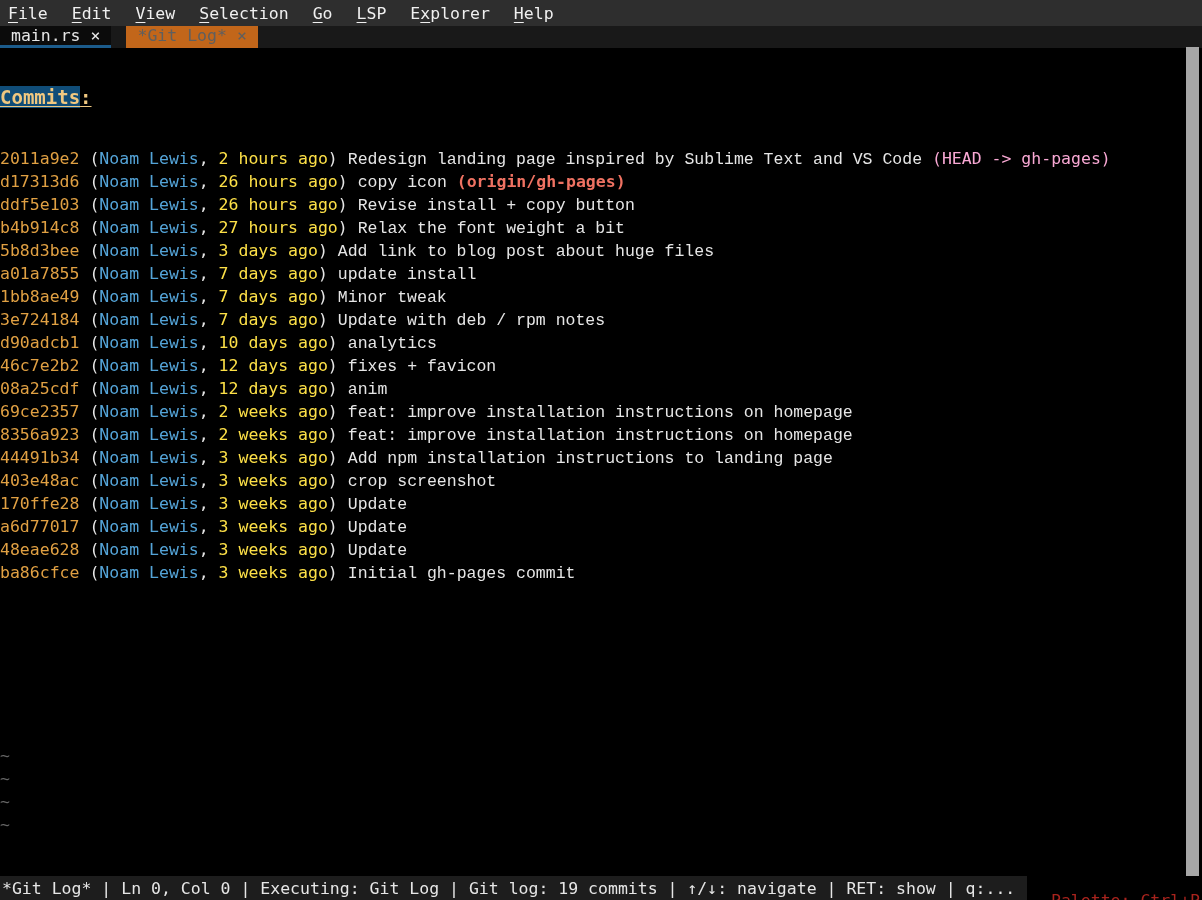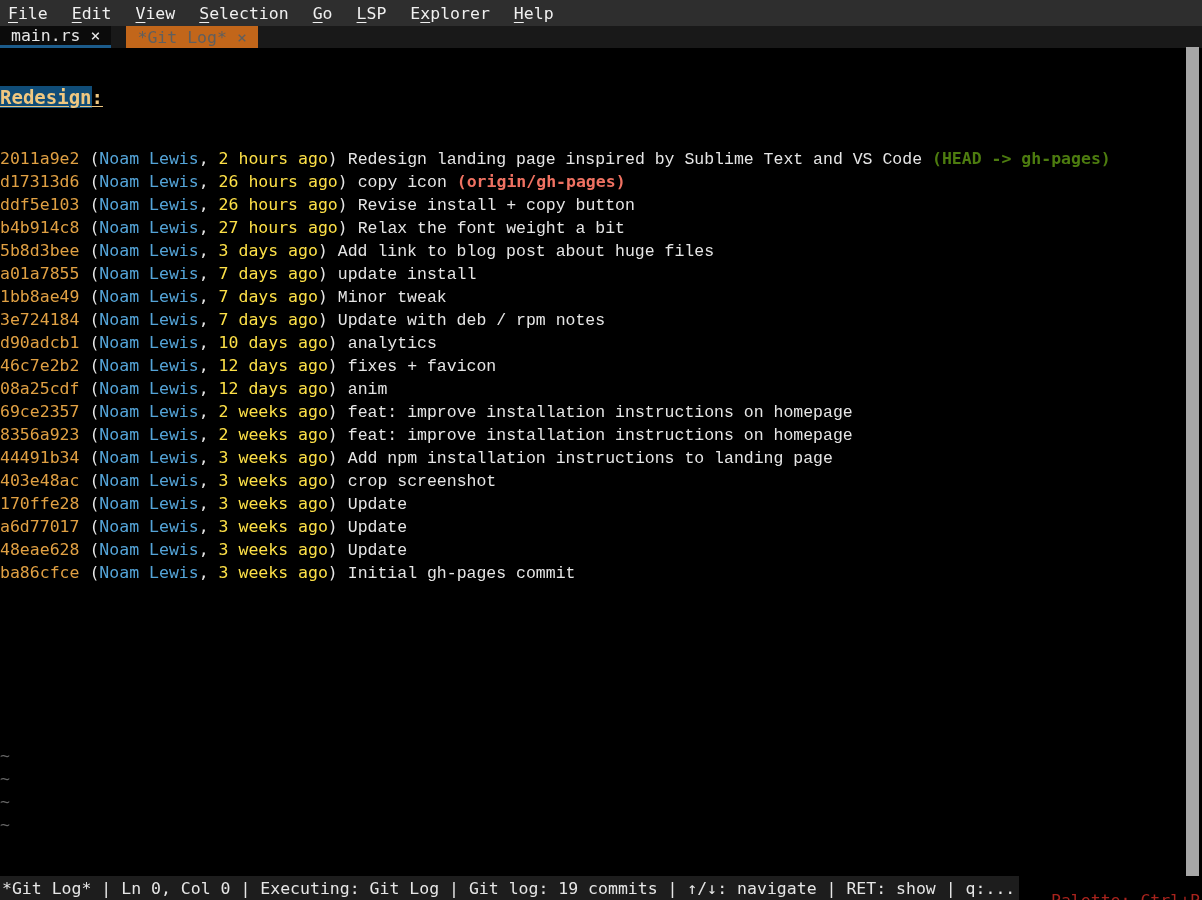--- a/index.html
+++ b/index.html
@@ -29,21 +29,21 @@
 
   
   .tabbar {
     height: 22px;
     background: #191919;
     display: flex;
     align-items: stretch;
   }
   .tab {
     display: flex;
-    align-items: center;
+    align-items: flex-start;
     padding: 0 11px;
     white-space: pre;
   }
   .tab .close { margin-left: 10px; }
   .tab.active {
     background: #0b0b0b;
     color: #e6e6e6;
     border-bottom: 3px solid #1c5c8c;
   }
   .tab.highlighted {
@@ -68,21 +68,21 @@
     color: #f0c880;
     text-decoration: underline;
     text-underline-offset: 2px;
   }
   .header-line .hl { background: #104d78; }
   .hash   { color: #e0a043; }
   .punct  { color: #e6e6e6; }
   .author { color: #54a4d8; }
   .date   { color: #fde047; }
   .msg    { color: #e6e6e6; font-family: Liberation Mono, monospace; }
-  .deco-head   { color: #4d7c0f; font-weight: bold; }
+  .deco-head   { color: #f9a8d4; font-weight: normal; }
   .deco-remote { color: #ef7262; font-weight: bold; }
   .summary { color: #e6e6e6; }
   .tilde   { color: #666; }
 
   
   .scrollbar {
     position: absolute;
     top: 47px; bottom: 23px; right: 3px;
     width: 13px;
     background: #a6a6a6;
@@ -97,21 +97,21 @@
     display: flex;
     align-items: center;
     white-space: pre;
   }
   .status-left {
     background: #1d1d1d;
     color: #e6e6e6;
     height: 100%;
     display: flex;
     align-items: center;
-    padding: 0 4px 0 2px;
+    padding: 0 12px 0 2px;
   }
   .status-right {
     margin-left: auto;
     color: #a8231d;
     padding-right: 2px;
     margin-top: 24px;
   }
 </style>
 </head>
 <body>
@@ -126,21 +126,21 @@
     <div class="menu-item"><span>E</span><span class="mnemonic">x</span><span>plorer</span></div>
     <div class="menu-item"><span></span><span class="mnemonic">H</span><span>elp</span></div>
   </div>
 
 <div class="tabbar">
     <div class="tab active"><span class="tab-label">main.rs</span><span class="close">×</span></div>
     <div class="tab highlighted"><span class="tab-label">*Git Log*</span><span class="close">×</span></div>
   </div>
 
 <div class="content">
-  <div class="line header-line"><span class="hl">Redesign</span><span>:</span></div>
+  <div class="line header-line"><span class="hl">Commits</span><span>:</span></div>
   <div id="commit-list"><div class="line commit-line"><span class="hash">2011a9e2</span><span class="punct"> (</span><span class="author">Noam Lewis</span><span class="punct">, </span><span class="date">2 hours ago</span><span class="punct">) </span><span class="msg">Redesign landing page inspired by Sublime Text and VS Code</span><span class="punct"> </span><span class="deco-head">(HEAD -&gt; gh-pages)</span></div><div class="line commit-line"><span class="hash">d17313d6</span><span class="punct"> (</span><span class="author">Noam Lewis</span><span class="punct">, </span><span class="date">26 hours ago</span><span class="punct">) </span><span class="msg">copy icon</span><span class="punct"> </span><span class="deco-remote">(origin/gh-pages)</span></div><div class="line commit-line"><span class="hash">ddf5e103</span><span class="punct"> (</span><span class="author">Noam Lewis</span><span class="punct">, </span><span class="date">26 hours ago</span><span class="punct">) </span><span class="msg">Revise install + copy button</span></div><div class="line commit-line"><span class="hash">b4b914c8</span><span class="punct"> (</span><span class="author">Noam Lewis</span><span class="punct">, </span><span class="date">27 hours ago</span><span class="punct">) </span><span class="msg">Relax the font weight a bit</span></div><div class="line commit-line"><span class="hash">5b8d3bee</span><span class="punct"> (</span><span class="author">Noam Lewis</span><span class="punct">, </span><span class="date">3 days ago</span><span class="punct">) </span><span class="msg">Add link to blog post about huge files</span></div><div class="line commit-line"><span class="hash">a01a7855</span><span class="punct"> (</span><span class="author">Noam Lewis</span><span class="punct">, </span><span class="date">7 days ago</span><span class="punct">) </span><span class="msg">update install</span></div><div class="line commit-line"><span class="hash">1bb8ae49</span><span class="punct"> (</span><span class="author">Noam Lewis</span><span class="punct">, </span><span class="date">7 days ago</span><span class="punct">) </span><span class="msg">Minor tweak</span></div><div class="line commit-line"><span class="hash">3e724184</span><span class="punct"> (</span><span class="author">Noam Lewis</span><span class="punct">, </span><span class="date">7 days ago</span><span class="punct">) </span><span class="msg">Update with deb / rpm notes</span></div><div class="line commit-line"><span class="hash">d90adcb1</span><span class="punct"> (</span><span class="author">Noam Lewis</span><span class="punct">, </span><span class="date">10 days ago</span><span class="punct">) </span><span class="msg">analytics</span></div><div class="line commit-line"><span class="hash">46c7e2b2</span><span class="punct"> (</span><span class="author">Noam Lewis</span><span class="punct">, </span><span class="date">12 days ago</span><span class="punct">) </span><span class="msg">fixes + favicon</span></div><div class="line commit-line"><span class="hash">08a25cdf</span><span class="punct"> (</span><span class="author">Noam Lewis</span><span class="punct">, </span><span class="date">12 days ago</span><span class="punct">) </span><span class="msg">anim</span></div><div class="line commit-line"><span class="hash">69ce2357</span><span class="punct"> (</span><span class="author">Noam Lewis</span><span class="punct">, </span><span class="date">2 weeks ago</span><span class="punct">) </span><span class="msg">feat: improve installation instructions on homepage</span></div><div class="line commit-line"><span class="hash">8356a923</span><span class="punct"> (</span><span class="author">Noam Lewis</span><span class="punct">, </span><span class="date">2 weeks ago</span><span class="punct">) </span><span class="msg">feat: improve installation instructions on homepage</span></div><div class="line commit-line"><span class="hash">44491b34</span><span class="punct"> (</span><span class="author">Noam Lewis</span><span class="punct">, </span><span class="date">3 weeks ago</span><span class="punct">) </span><span class="msg">Add npm installation instructions to landing page</span></div><div class="line commit-line"><span class="hash">403e48ac</span><span class="punct"> (</span><span class="author">Noam Lewis</span><span class="punct">, </span><span class="date">3 weeks ago</span><span class="punct">) </span><span class="msg">crop screenshot</span></div><div class="line commit-line"><span class="hash">170ffe28</span><span class="punct"> (</span><span class="author">Noam Lewis</span><span class="punct">, </span><span class="date">3 weeks ago</span><span class="punct">) </span><span class="msg">Update</span></div><div class="line commit-line"><span class="hash">a6d77017</span><span class="punct"> (</span><span class="author">Noam Lewis</span><span class="punct">, </span><span class="date">3 weeks ago</span><span class="punct">) </span><span class="msg">Update</span></div><div class="line commit-line"><span class="hash">48eae628</span><span class="punct"> (</span><span class="author">Noam Lewis</span><span class="punct">, </span><span class="date">3 weeks ago</span><span class="punct">) </span><span class="msg">Update</span></div><div class="line commit-line"><span class="hash">ba86cfce</span><span class="punct"> (</span><span class="author">Noam Lewis</span><span class="punct">, </span><span class="date">3 weeks ago</span><span class="punct">) </span><span class="msg">Initial gh-pages commit</span></div></div>
   <div class="line"> </div>
   <div class="line"> </div>
   <div id="tilde-list"><div class="line tilde">~</div><div class="line tilde">~</div><div class="line tilde">~</div><div class="line tilde">~</div></div>
 </div>
 
 <div class="scrollbar"></div>
 
 <div class="statusbar">
   <span class="status-left">*Git Log* | Ln 0, Col 0 | Executing: Git Log | Git log: 19 commits | ↑/↓: navigate | RET: show | q:...</span>

